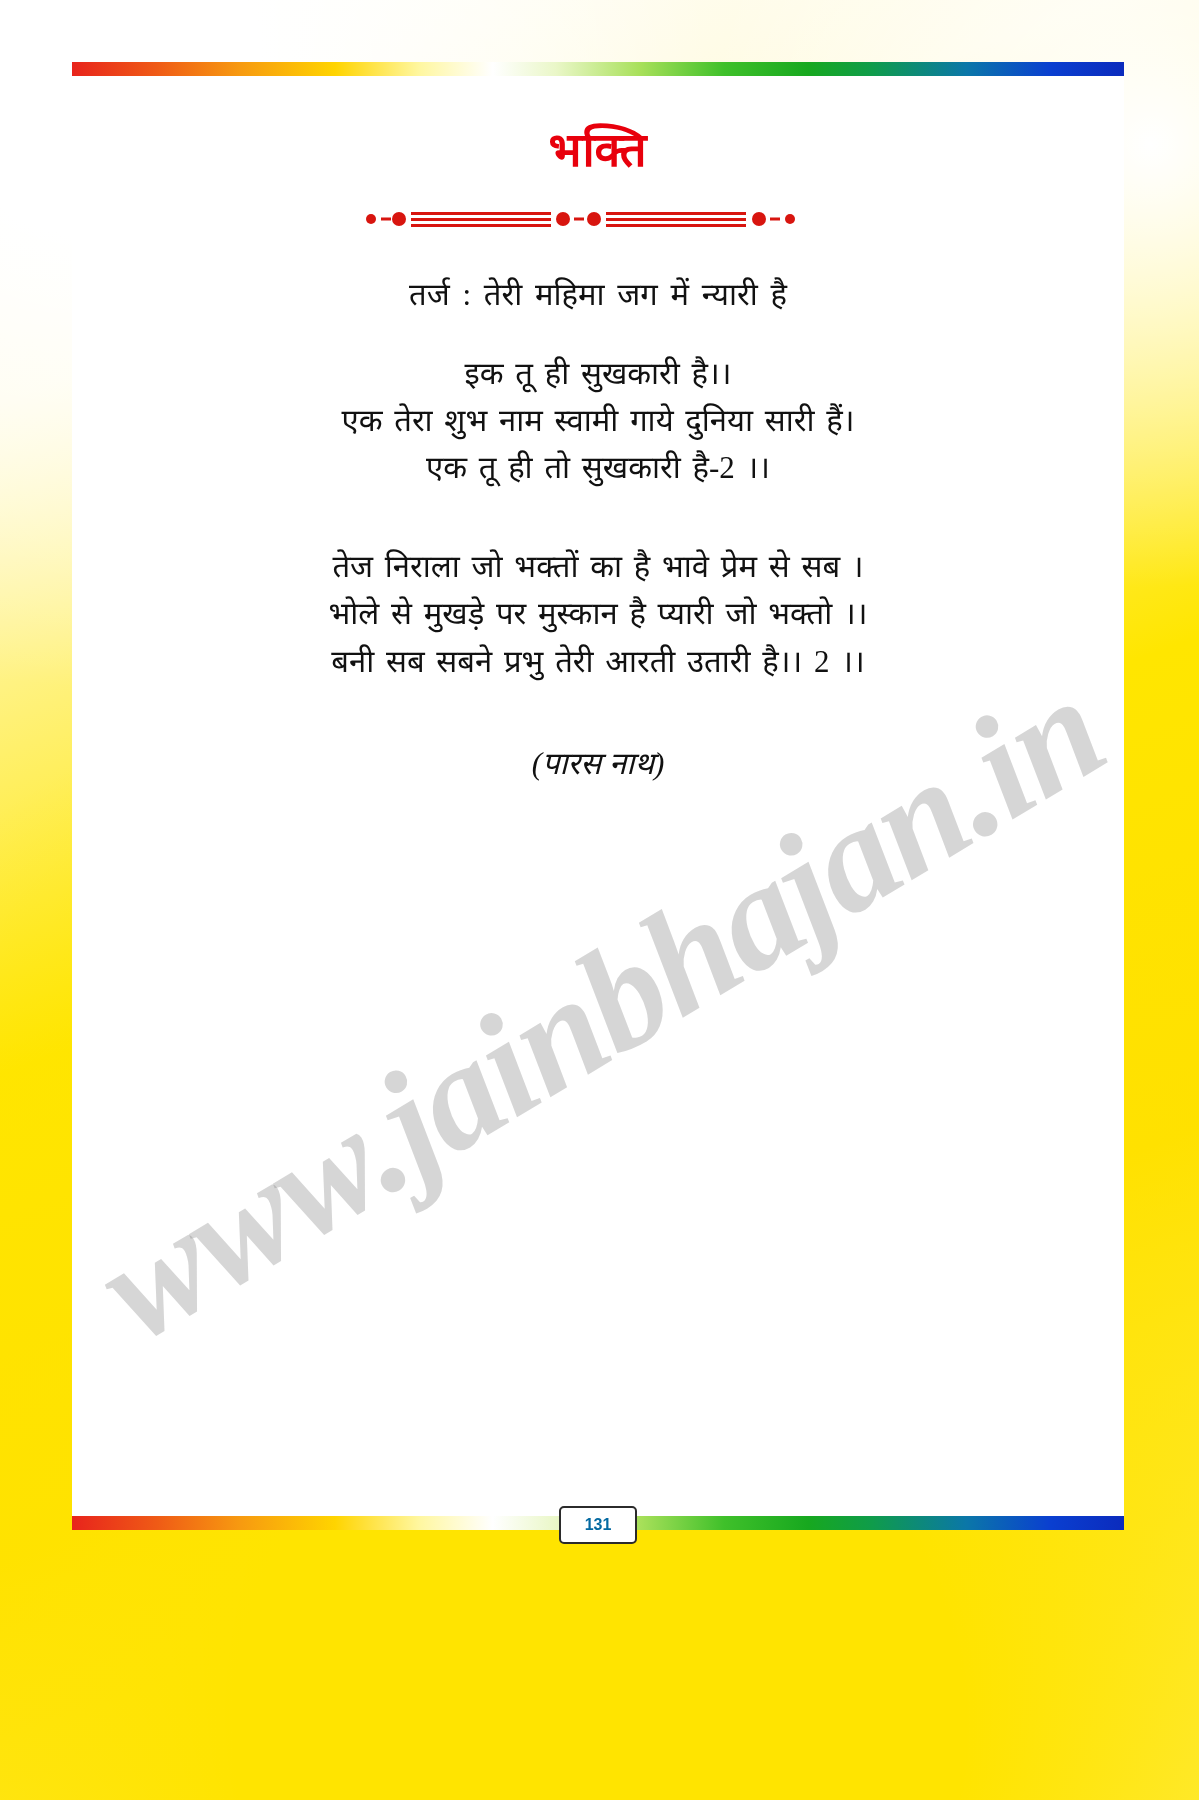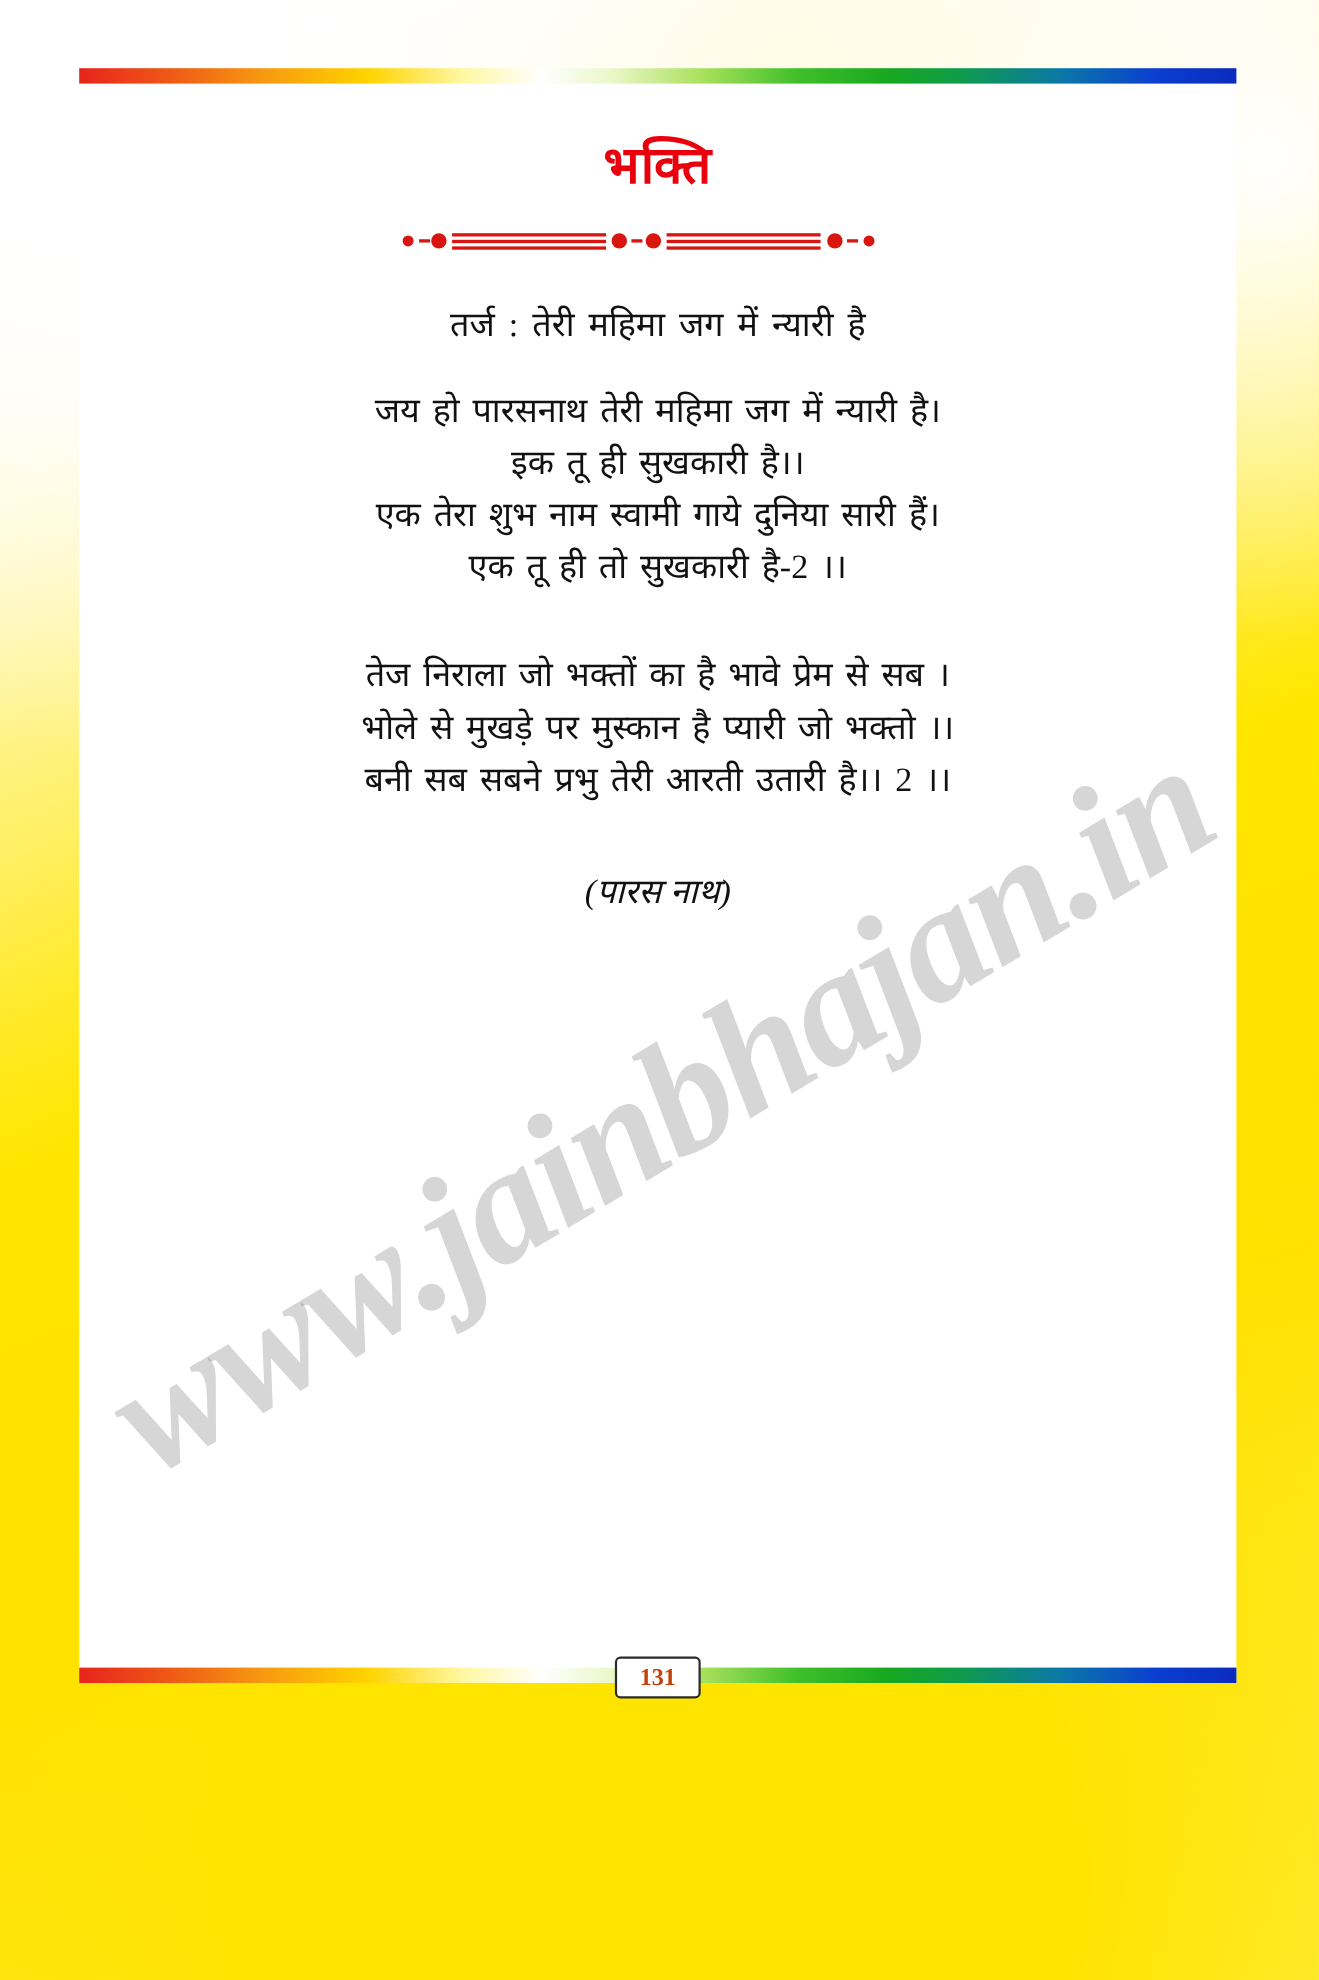--- a/index.html
+++ b/index.html
@@ -137,24 +137,24 @@
     transform: translateX(-50%);
     bottom: -14px;
     width: 74px;
     height: 34px;
     background: #ffffff;
     border: 2px solid #2b2b2b;
     border-radius: 5px;
     display: flex;
     align-items: center;
     justify-content: center;
-    font-family: Liberation Serif, serif;
+    font-family: Liberation Sans, sans-serif;
     font-weight: bold;
-    font-size: 22px;
-    color: #c2410c;
+    font-size: 16px;
+    color: #0369a1;
     z-index: 5;
   }
 
   
   .watermark {
     position: absolute;
     left: 50%;
     top: 56%;
     transform: translate(-50%, -50%) rotate(-31deg);
     font-family: "Liberation Serif", "DejaVu Serif", serif;
@@ -207,21 +207,20 @@
             <circle cx="396" cy="17" r="7" stroke="none"></circle>
             <rect x="407" y="15.5" width="10" height="3" stroke="none"></rect>
             <circle cx="427" cy="17" r="5" stroke="none"></circle>
           </g>
         </svg>
       </div>
 
       <p class="tarj">तर्ज : तेरी महिमा जग में न्यारी है</p>
 
       <div class="stanza">
-        <span class="line">जय हो पारसनाथ तेरी महिमा जग में न्यारी है।</span>
         <span class="line">इक  तू ही सुखकारी है।।</span>
         <span class="line">एक  तेरा शुभ नाम स्वामी गाये दुनिया सारी हैं।</span>
         <span class="line">एक  तू ही तो सुखकारी है-2  ।।</span>
       </div>
 
 
       <div class="stanza gap-big">
         <span class="line">तेज निराला जो भक्तों का है भावे प्रेम से सब  ।</span>
         <span class="line">भोले से मुखड़े पर मुस्कान है प्यारी जो भक्तो  ।।</span>
         <span class="line">बनी सब सबने प्रभु तेरी आरती उतारी है।। 2  ।।</span>

